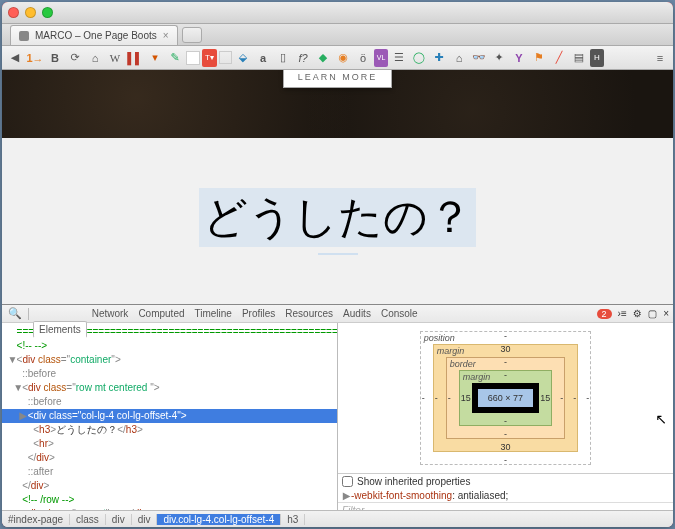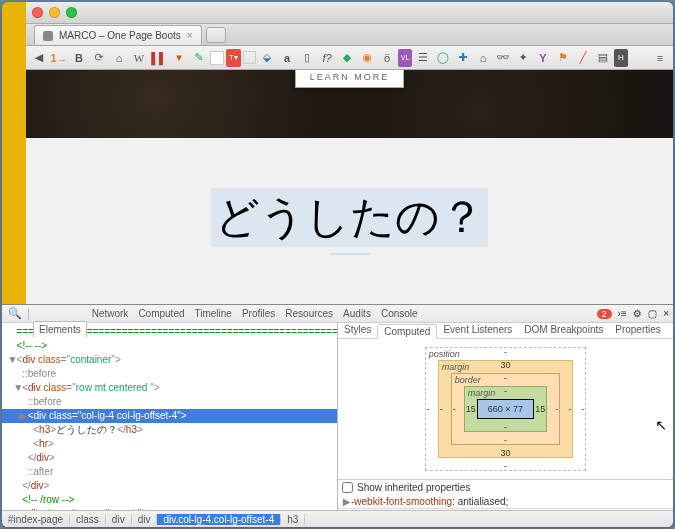--- a/index.html
+++ b/index.html
@@ -1,19 +1,19 @@
 <!DOCTYPE html>
 <html><head>
 <meta charset="utf-8">
 <style>
 * { margin: 0; padding: 0; box-sizing: border-box; font-family: "Lucida Grande", Helvetica, Arial, sans-serif; }
 body { width: 675px; height: 529px; background: #6d8aa8; overflow: hidden; position: relative; }
 
 
-.window { position: absolute; left: 2px; top: 2px; right: 2px; bottom: 2px; background: #eab308; border-radius: 6px; overflow: hidden; box-shadow: 0 2px 8px rgba(0,0,0,.4); padding-left: 24px; }
+.window { position: absolute; left: 2px; top: 2px; right: 2px; bottom: 2px; background: #ef4444; border-radius: 6px; overflow: hidden; box-shadow: 0 2px 8px rgba(0,0,0,.4); }
 
 
 .titlebar { height: 22px; background: linear-gradient(#ececec,#d3d3d3); border-bottom:1px solid #aaa; display:flex; align-items:center; padding:0 6px; }
 .traffic { display:flex; gap:6px; }
 .dot { width:11px; height:11px; border-radius:50%; border:1px solid rgba(0,0,0,.2); }
 .dot.red{background:#ff5f57}.dot.yel{background:#ffbd2e}.dot.grn{background:#28c940}
 
 
 .tabrow { height:22px; background: linear-gradient(#e4e4e4,#cfcfcf); border-bottom:1px solid #aaa; display:flex; align-items:flex-end; padding-left:8px; }
 .tab { height:20px; background:linear-gradient(#fafafa,#e8e8e8); border:1px solid #aaa; border-bottom:none; border-radius:3px 3px 0 0; display:flex; align-items:center; padding:0 8px; font-size:10px; color:#444; gap:6px; min-width:160px; }
@@ -57,21 +57,21 @@
 .styles-tabs div.active { border:1px solid #ccc;border-bottom:1px solid #fff;border-radius:2px 2px 0 0;position:relative;top:1px;background:#fff }
 
 .boxmodel-wrap{flex:1;display:flex;align-items:flex-start;justify-content:center;padding:8px 4px;position:relative}
 .bm { font-family:Menlo,monospace; font-size:9px; text-align:center; }
 .bm .layer { position:relative; padding:12px; }
 .bm .layer > .lab { position:absolute; left:3px; top:1px; color:#555;font-style:italic; }
 .bm .pos { border:1px dashed #bbb; }
 .bm .mar { background:#f9dca3; border:1px solid #d9b86f; }
 .bm .bor { background:#fddfb3; border:1px solid #c9a06a; }
 .bm .pad { background:#c4dca0; border:1px solid #8fae63; }
-.bm .box { background:#a8c6e8; border:1px solid #000000; padding:4px 10px; }
+.bm .box { background:#a8c6e8; border:6px solid #000000; padding:4px 10px; }
 .bm .val { position:absolute; color:#333; }
 .vTop{top:0;left:50%;transform:translate(-50%,-1px)}
 .vBot{bottom:0;left:50%;transform:translate(-50%,1px)}
 .vL{left:1px;top:50%;transform:translateY(-50%)}
 .vR{right:1px;top:50%;transform:translateY(-50%)}
 
 .cursor{position:absolute;right:6px;bottom:46px;font-size:14px;color:#000}
 
 .dt-bottom { border-top:1px solid #ccc; font-family:Menlo,monospace; font-size:10px; }
 .chk { display:flex;align-items:center;gap:4px;padding:2px 4px }
@@ -180,27 +180,20 @@
           <div class="ln">        <span class="tw"> </span><span class="t-punc">&lt;</span><span class="t-tag">h3</span><span class="t-punc">&gt;</span>どうしたの？<span class="t-punc">&lt;/</span><span class="t-tag">h3</span><span class="t-punc">&gt;</span></div>
           <div class="ln">        <span class="tw"> </span><span class="t-punc">&lt;</span><span class="t-tag">hr</span><span class="t-punc">&gt;</span></div>
           <div class="ln">      <span class="tw"> </span><span class="t-punc">&lt;/</span><span class="t-tag">div</span><span class="t-punc">&gt;</span></div>
           <div class="ln">      <span class="tw"> </span><span class="t-pseudo">::after</span></div>
           <div class="ln">    <span class="tw"> </span><span class="t-punc">&lt;/</span><span class="t-tag">div</span><span class="t-punc">&gt;</span></div>
           <div class="ln">    <span class="tw"> </span><span class="cm">&lt;!-- /row --&gt;</span></div>
           <div class="ln">    <span class="tw">▶</span><span class="t-punc">&lt;</span><span class="t-tag">div</span> <span class="t-attr">class</span><span class="t-punc">="</span><span class="t-val">row mt</span><span class="t-punc">"</span><span class="t-punc">&gt;</span>…<span class="t-punc">&lt;/</span><span class="t-tag">div</span><span class="t-punc">&gt;</span></div>
         </div>
 
       <div class="dt-right">
-        <div class="styles-tabs" id="styles-tabs">
-            <div>Styles</div>
-            <div class="active">Computed</div>
-            <div>Event Listeners</div>
-            <div>DOM Breakpoints</div>
-            <div>Properties</div>
-          </div>
         <div class="boxmodel-wrap">
           <div class="bm">
             <div class="layer pos">
               <span class="lab">position</span>
               <span class="val vTop">-</span>
               <span class="val vBot">-</span>
               <span class="val vL">-</span>
               <span class="val vR">-</span>
               <div class="layer mar">
                 <span class="lab">margin</span>

